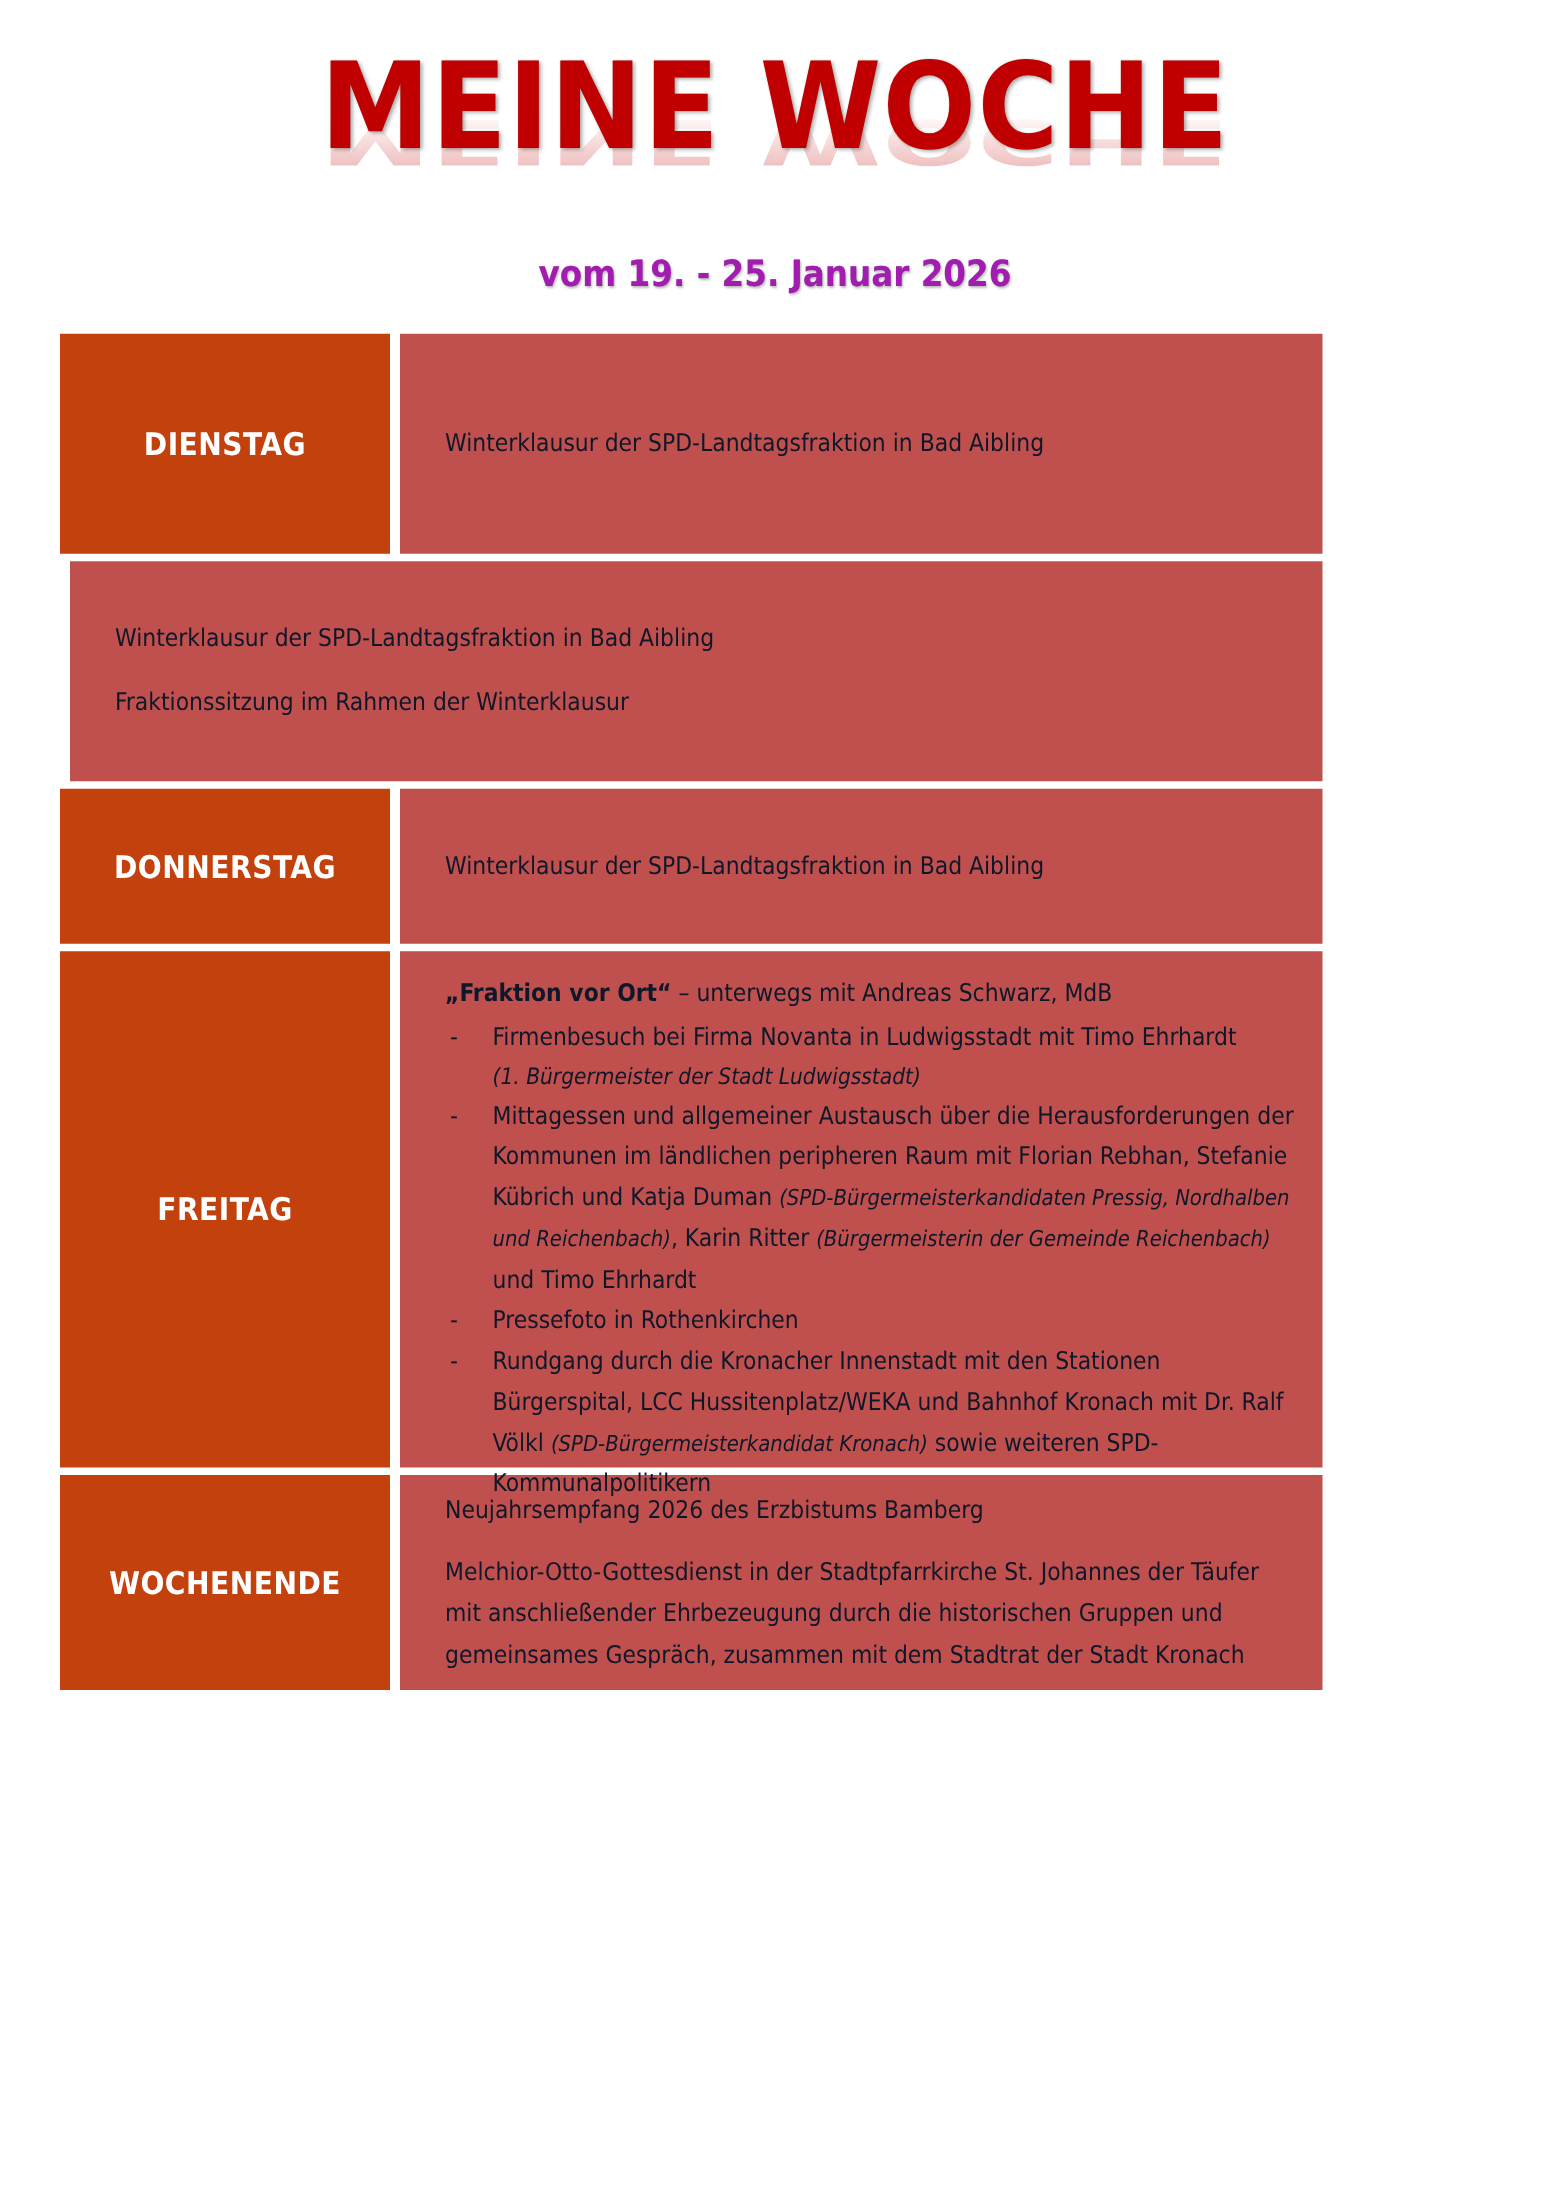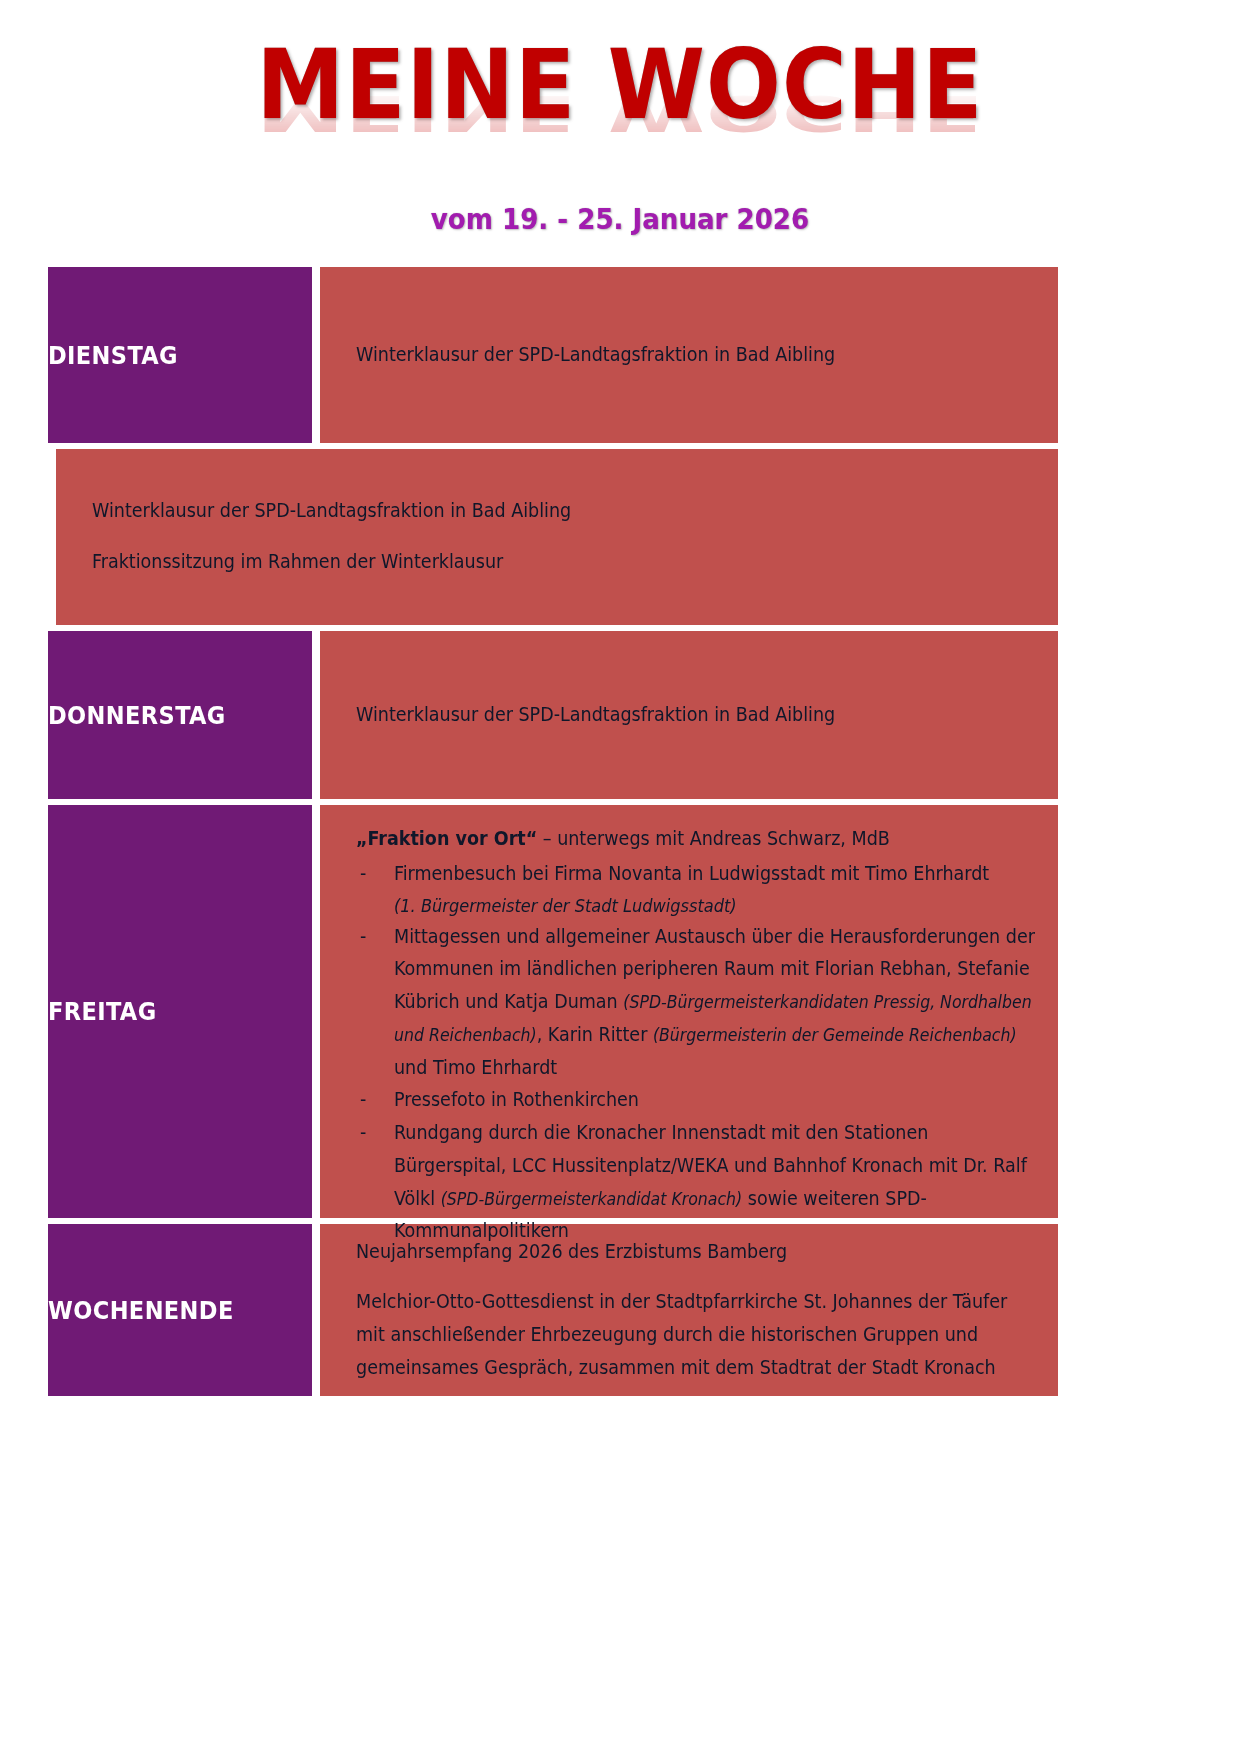--- a/index.html
+++ b/index.html
@@ -75,24 +75,24 @@
   .row {
     display: flex;
     align-items: stretch;
     margin-bottom: 6px;
   }
   .row:last-child { margin-bottom: 0; }
 
   .daycell {
     width: 264px;
     flex: 0 0 264px;
-    background: #701a75;
+    background: #c2410c;
     display: flex;
     align-items: center;
-    justify-content: flex-start;
+    justify-content: center;
     color: #ffffff;
     font-size: 25px;
     font-weight: 700;
     letter-spacing: 0.4px;
   }
   .gap { flex: 0 0 8px; }
 
   .contentcell {
     flex: 1 1 auto;
     background: #c0504d;
@@ -137,21 +137,21 @@
     display: block;
   }
   i { font-style: italic; }
   .small-it { font-style: italic; font-size: 17.5px; }
 
   .spacer-line { height: 26px; }
 
   
   .r-dienstag   { height: 176px; }
   .r-mittwoch   { height: 176px; }
-  .r-donnerstag { height: 168px; }
+  .r-donnerstag { height: 124px; }
   .r-freitag    { height: 413px; }
   .r-wochenende { height: 172px; }
 </style>
 </head>
 <body>
 
 <div class="header">
   <div class="title-wrap">
     <div class="title">MEINE WOCHE</div>
     <div class="title-reflection" aria-hidden="true">MEINE WOCHE</div>

